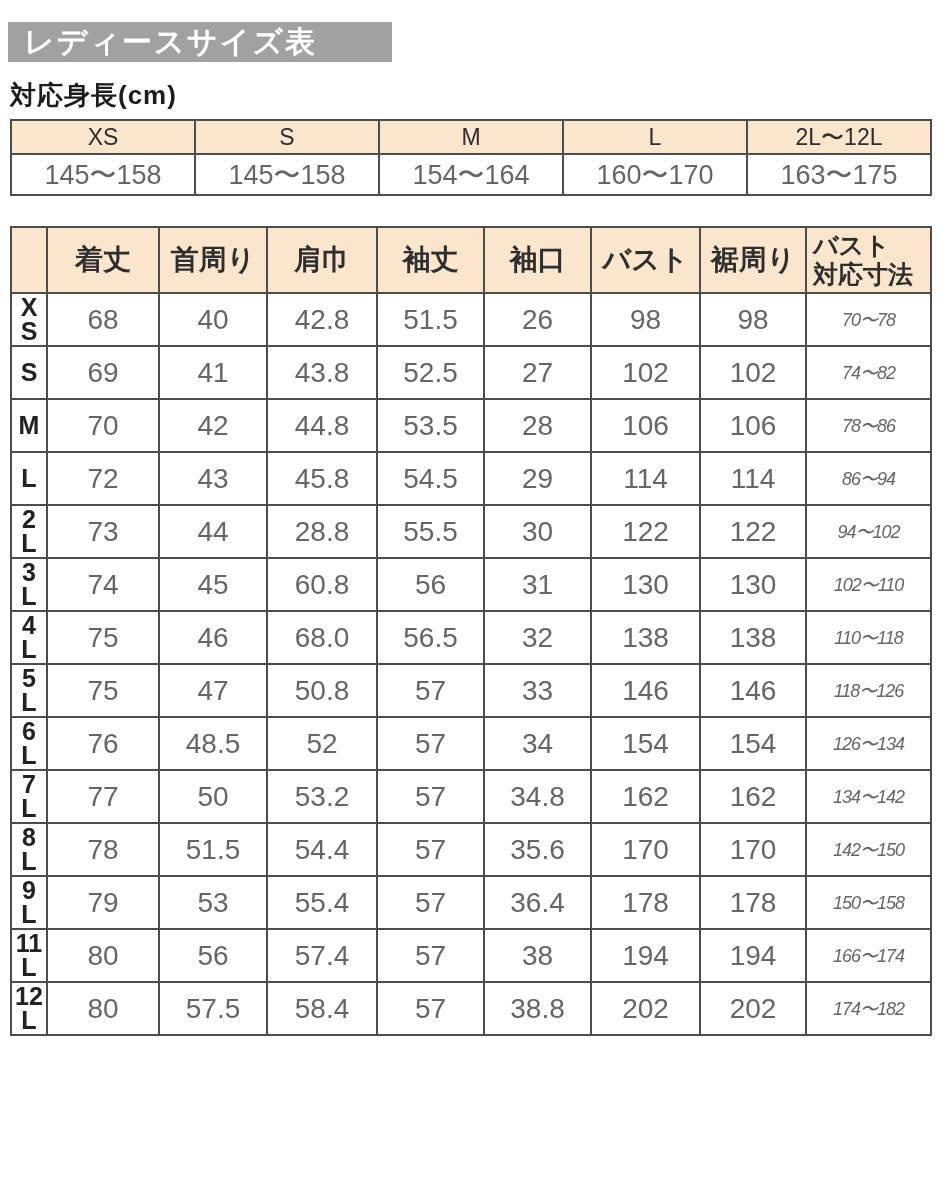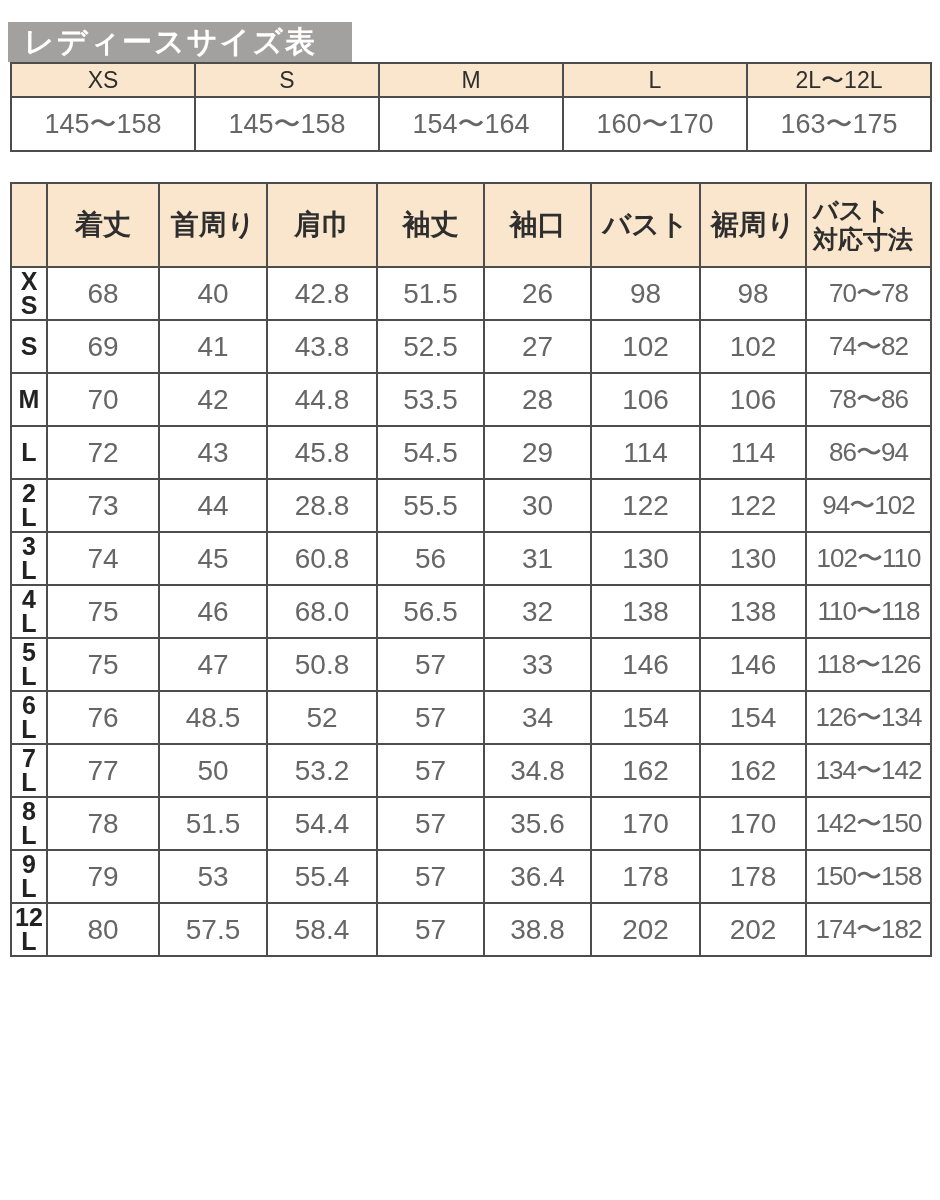--- a/index.html
+++ b/index.html
@@ -12,21 +12,21 @@
   }
   *{box-sizing:border-box;margin:0;padding:0;}
   html,body{width:940px;background:var(--page-bg);}
   body{
     font-family:"Liberation Sans","DejaVu Sans",sans-serif;
     color:var(--text-dark);
     width:940px;height:1200px;overflow:hidden;
   }
   .title-bar{
     margin:22px 0 0 8px;
-    width:344px;height:40px;
+    width:384px;height:40px;
     background:var(--title-bg);
     display:flex;align-items:center;
     padding-left:16px;
   }
   .title-bar span{
     color:#ffffff;font-size:30px;font-weight:bold;letter-spacing:2px;
   }
   .subtitle{
     margin:16px 0 6px 10px;
     font-size:26px;font-weight:bold;color:#1c1c1c;letter-spacing:1px;
@@ -41,55 +41,56 @@
     border:2px solid var(--border);
     text-align:center;vertical-align:middle;
     overflow:hidden;
   }
   
   .height-table th{
     background:var(--header-bg);
     height:34px;font-size:23px;font-weight:500;color:var(--text-dark);
   }
   .height-table td{
-    height:54px;font-size:27px;font-weight:400;color:var(--text-num);
+    height:41px;font-size:27px;font-weight:400;color:var(--text-num);
     background:#ffffff;letter-spacing:0;
   }
   
   .size-table{margin-top:30px;}
   .size-table thead th{
     background:var(--header-bg);
-    height:84px;font-size:28px;font-weight:600;color:var(--text-dark);margin-left:40px;
+    height:66px;font-size:28px;font-weight:600;color:var(--text-dark);margin-left:40px;
   }
   .size-table thead th.wrap-header{
     font-size:25px;text-align:left;padding-left:6px;
     white-space:pre-line;line-height:1.15;font-weight:600;
   }
   .size-table tbody td{
     height:53px;font-size:28px;color:var(--text-num);background:#ffffff;
   }
   .size-table tbody td.range{
-    font-size:26px;letter-spacing:-1px;padding:0 1px;
+    font-size:18px;letter-spacing:-1px;padding:0 1px;font-style:italic;
   }
   .size-table tbody th.row-label{
     background:#ffffff;
     font-size:25px;font-weight:600;color:#222222;
     white-space:pre-line;line-height:0.95;
     text-align:center;padding:1px 0;
   }
 </style>
 </head>
 <body>
 
 <div>
 
   <div class="title-bar">
     <span>レディースサイズ表</span>
   </div>
 
+  <div class="subtitle">対応身長(cm)</div>
 
   <table class="height-table">
     <colgroup>
       <col style="width:184px">
         <col style="width:184px">
         <col style="width:184px">
         <col style="width:184px">
         <col style="width:184px">
     </colgroup>
     <thead>
@@ -274,20 +275,32 @@
           <td>79</td>
           <td>53</td>
           <td>55.4</td>
           <td>57</td>
           <td>36.4</td>
           <td>178</td>
           <td>178</td>
           <td class="range">150〜158</td>
         </tr>
         <tr>
+          <th class="row-label">11
+L</th>
+          <td>80</td>
+          <td>56</td>
+          <td>57.4</td>
+          <td>57</td>
+          <td>38</td>
+          <td>194</td>
+          <td>194</td>
+          <td class="range">166〜174</td>
+        </tr>
+        <tr>
           <th class="row-label">12
 L</th>
           <td>80</td>
           <td>57.5</td>
           <td>58.4</td>
           <td>57</td>
           <td>38.8</td>
           <td>202</td>
           <td>202</td>
           <td class="range">174〜182</td>

